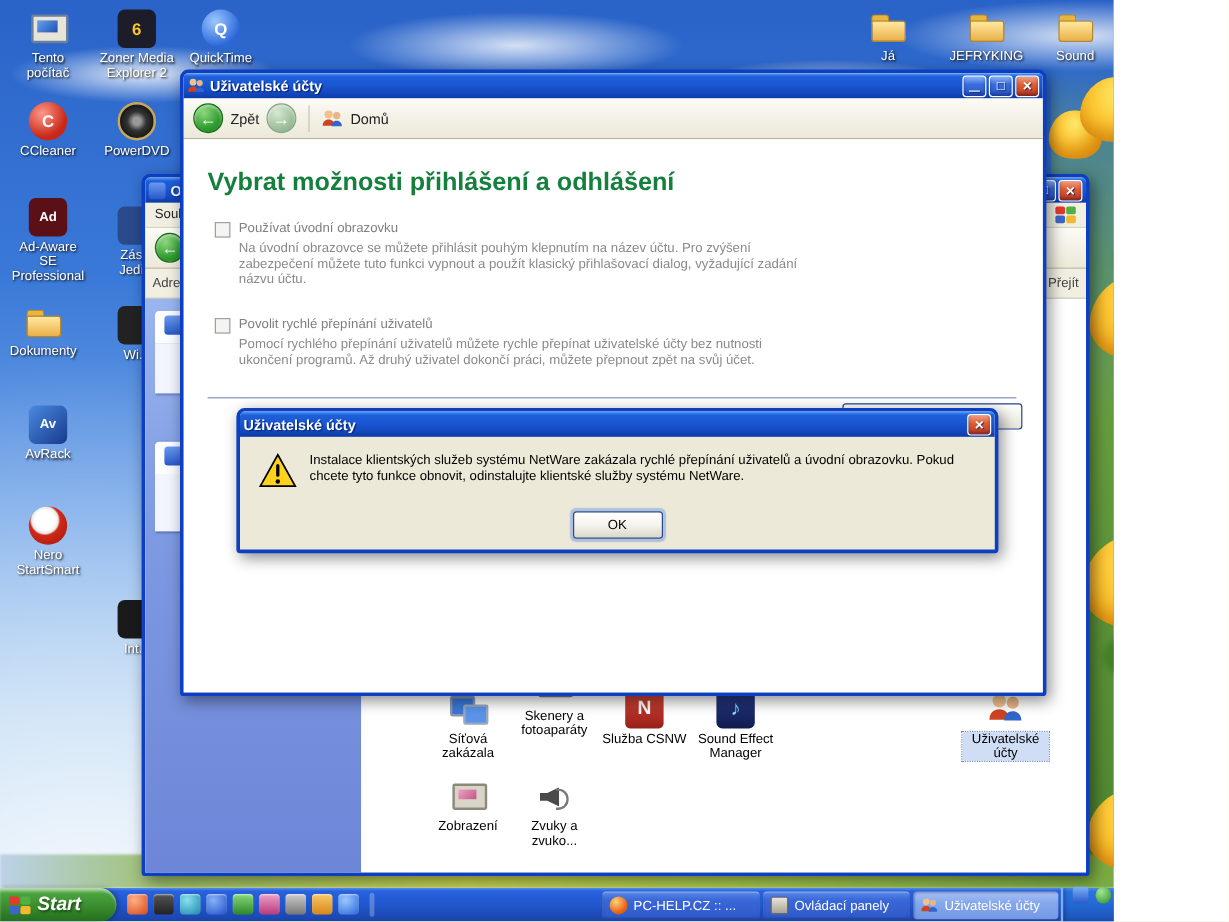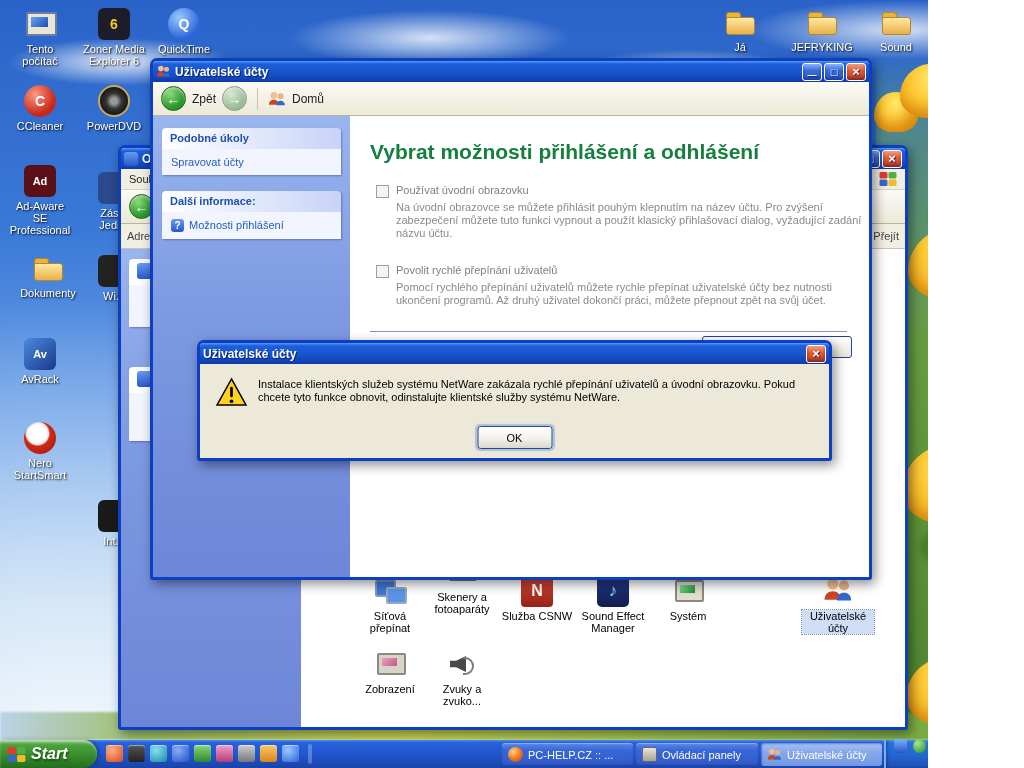--- a/index.html
+++ b/index.html
@@ -159,21 +159,21 @@
   <div class="tulip" style="left:902px;top:444px;width:104px;height:80px"></div>
   <div class="tulip" style="left:948px;top:560px;width:100px;height:78px"></div>
   <div class="tulip" style="left:906px;top:656px;width:94px;height:70px"></div>
 
   <div class="dicon" style="left:8px;top:8px">
     <div class="ig ig-monitor"></div>
     <div class="lbl">Tento počítač</div>
   </div>
   <div class="dicon" style="left:82px;top:8px">
     <div class="ig ig-sq ig-zoner"></div>
-    <div class="lbl">Zoner Media Explorer 6</div>
+    <div class="lbl">Zoner Media Explorer 2</div>
   </div>
   <div class="dicon" style="left:152px;top:8px">
     <div class="ig ig-sq ig-qt"></div>
     <div class="lbl">QuickTime</div>
   </div>
   <div class="dicon" style="left:8px;top:85px">
     <div class="ig ig-sq ig-cc"></div>
     <div class="lbl">CCleaner</div>
   </div>
   <div class="dicon" style="left:82px;top:85px">
@@ -181,21 +181,21 @@
     <div class="lbl">PowerDVD</div>
   </div>
   <div class="dicon" style="left:8px;top:165px">
     <div class="ig ig-sq ig-ad"></div>
     <div class="lbl">Ad-Aware SE Professional</div>
   </div>
   <div class="dicon" style="left:86px;top:172px;width:56px">
     <div class="ig ig-sq ig-dk1"></div>
     <div class="lbl">Zás... Jedi...</div>
   </div>
-  <div class="dicon" style="left:16px;top:252px">
+  <div class="dicon" style="left:4px;top:252px">
     <div class="ig ig-folder"></div>
     <div class="lbl">Dokumenty</div>
   </div>
   <div class="dicon" style="left:86px;top:255px;width:56px">
     <div class="ig ig-sq ig-dk2"></div>
     <div class="lbl">Wi...</div>
   </div>
   <div class="dicon" style="left:8px;top:338px">
     <div class="ig ig-sq ig-av"></div>
     <div class="lbl">AvRack</div>
@@ -269,37 +269,33 @@
           <div class="sbox-b" style="min-height:42px"></div>
         </div>
         <div class="sbox" style="margin-top:40px">
           <div class="sbox-h"><span class="minibox" style="display:inline-block"></span></div>
           <div class="sbox-b" style="min-height:48px"></div>
         </div>
       </div>
       <div class="cp-canvas">
         <div class="cp-item" style="left:53px;top:326px">
           <div class="ci ci-net"></div>
-          <div class="cplbl">Síťová přepínat</div>
+          <div class="cplbl">Síťová zakázala</div>
         </div>
         <div class="cp-item" style="left:125px;top:307px">
           <div class="ci ci-scan"></div>
           <div class="cplbl">Skenery a fotoaparáty</div>
         </div>
         <div class="cp-item" style="left:200px;top:326px">
           <div class="ci ci-csnw"></div>
           <div class="cplbl">Služba CSNW</div>
         </div>
         <div class="cp-item" style="left:276px;top:326px">
           <div class="ci ci-sem"></div>
           <div class="cplbl">Sound Effect Manager</div>
-        </div>
-        <div class="cp-item" style="left:351px;top:326px">
-          <div class="ci ci-sys"></div>
-          <div class="cplbl">Systém</div>
         </div>
         <div class="cp-item selected" style="left:501px;top:326px">
           <div class="ci">
             <svg class="heads" width="30" height="30" viewBox="0 0 16 16">
                 <circle cx="5.2" cy="4.8" r="3" fill="#f0c090"></circle>
                 <path d="M0.8 13.2c0-3 2-4.6 4.4-4.6s4.4 1.6 4.4 4.6z" fill="#cc4422"></path>
                 <circle cx="11.2" cy="5.6" r="2.7" fill="#e8b684"></circle>
                 <path d="M7.4 13.6c0-2.7 1.7-4.1 3.8-4.1s3.8 1.4 3.8 4.1z" fill="#3366cc"></path>
               </svg>
           </div>
@@ -339,34 +335,20 @@
       <span class="toolsep"></span>
       <svg class="heads" width="18" height="18" viewBox="0 0 16 16">
           <circle cx="5.2" cy="4.8" r="3" fill="#f0c090"></circle>
           <path d="M0.8 13.2c0-3 2-4.6 4.4-4.6s4.4 1.6 4.4 4.6z" fill="#cc4422"></path>
           <circle cx="11.2" cy="5.6" r="2.7" fill="#e8b684"></circle>
           <path d="M7.4 13.6c0-2.7 1.7-4.1 3.8-4.1s3.8 1.4 3.8 4.1z" fill="#3366cc"></path>
         </svg>
       <span>Domů</span>
     </div>
     <div class="ua-body">
-      <div class="ua-side sidepane">
-        <div class="sbox">
-          <div class="sbox-h">Podobné úkoly</div>
-          <div class="sbox-b">
-            <a class="slink">Spravovat účty</a>
-          </div>
-        </div>
-        <div class="sbox">
-          <div class="sbox-h">Další informace:</div>
-          <div class="sbox-b">
-            <span><span class="qicon"></span><a class="slink">Možnosti přihlášení</a></span>
-          </div>
-        </div>
-      </div>
       <div class="ua-content">
         <div class="ua-heading">Vybrat možnosti přihlášení a odhlášení</div>
         <div class="optrow">
           <span class="cbox"></span>
           <span class="optlabel">Používat úvodní obrazovku</span>
         </div>
         <div class="optdesc">Na úvodní obrazovce se můžete přihlásit pouhým klepnutím na název účtu. Pro zvýšení zabezpečení můžete tuto funkci vypnout a použít klasický přihlašovací dialog, vyžadující zadání názvu účtu.</div>
         <div class="optrow">
           <span class="cbox"></span>
           <span class="optlabel">Povolit rychlé přepínání uživatelů</span>

